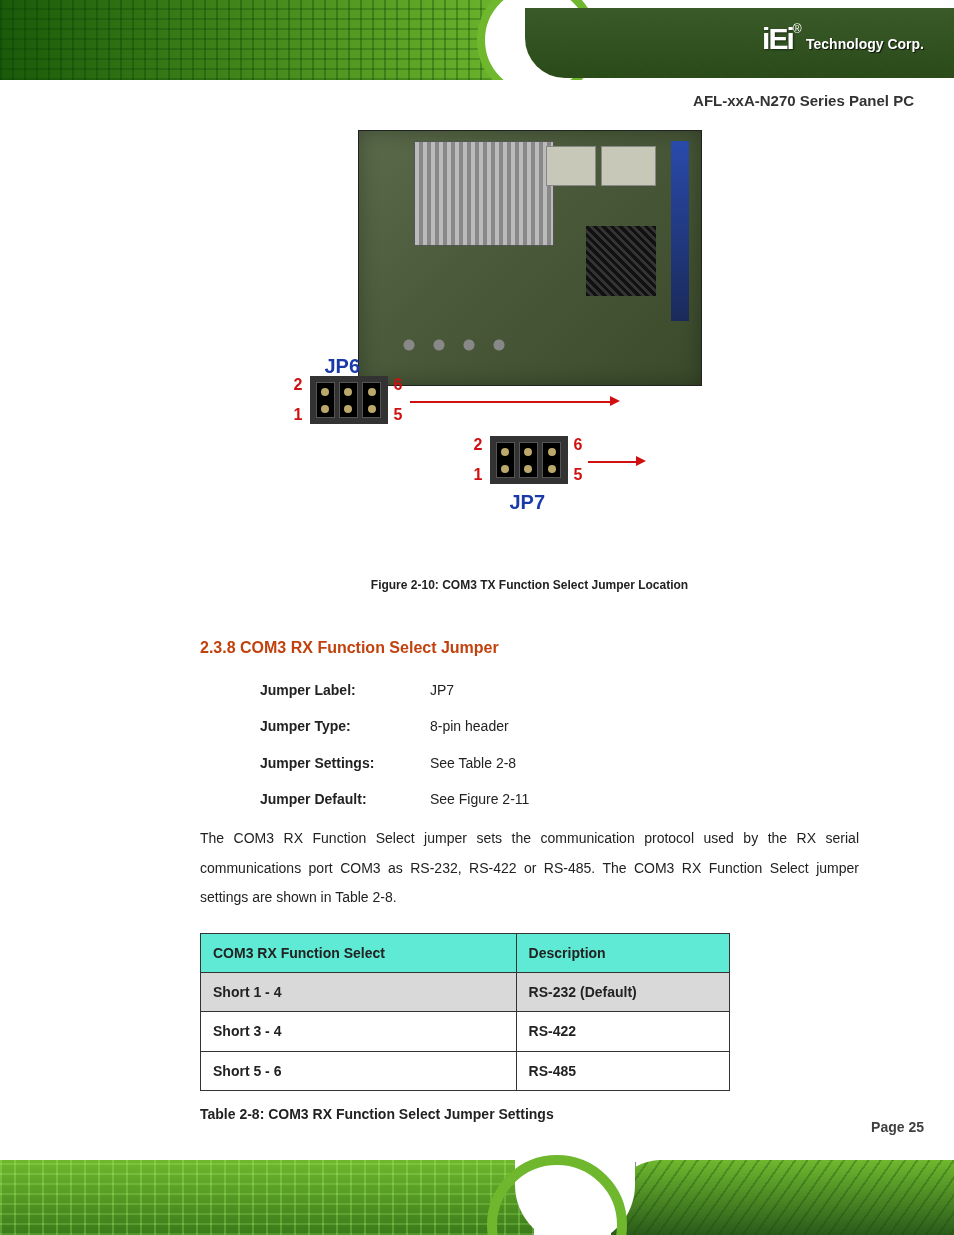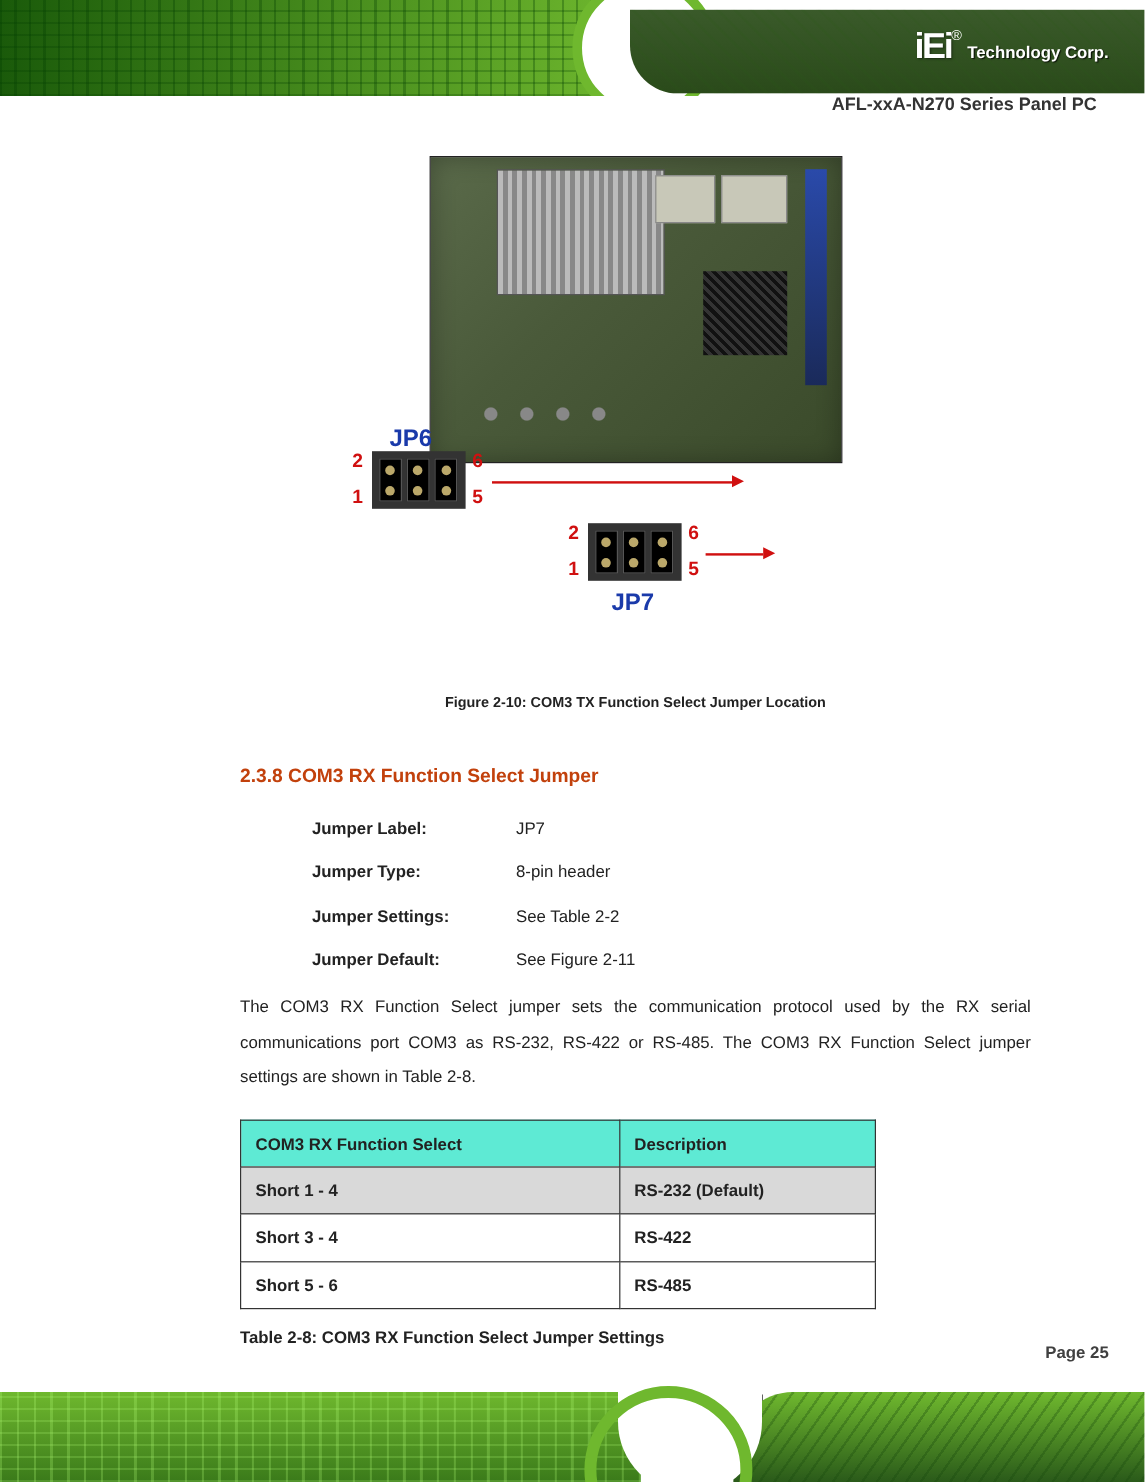--- a/index.html
+++ b/index.html
@@ -65,21 +65,21 @@
     text-shadow: 1px 1px 2px rgba(0,0,0,0.5);
   }
   .logo-tag {
     font-size: 14px;
     font-weight: bold;
     text-shadow: 1px 1px 1px rgba(0,0,0,0.8);
   }
   .doc-title-bar {
     position: absolute;
     right: 40px;
-    top: 79px;
+    top: 92px;
     font-size: 15px;
     font-weight: bold;
     color: #333;
   }
   
   .content {
     padding: 50px 95px 0 200px;
     font-size: 15px;
     color: #222;
     line-height: 1.6;
@@ -383,21 +383,21 @@
     <div class="spec-row">
       <div class="spec-label">Jumper Label:</div>
       <div class="spec-value">JP7</div>
     </div>
     <div class="spec-row">
       <div class="spec-label">Jumper Type:</div>
       <div class="spec-value">8-pin header</div>
     </div>
     <div class="spec-row">
       <div class="spec-label">Jumper Settings:</div>
-      <div class="spec-value">See Table 2-2</div>
+      <div class="spec-value">See Table 2-8</div>
     </div>
     <div class="spec-row">
       <div class="spec-label">Jumper Default:</div>
       <div class="spec-value">See Figure 2-11</div>
     </div>
   </div>
 
   <p class="body-para">The COM3 RX Function Select jumper sets the communication protocol used by the RX serial communications port COM3 as RS-232, RS-422 or RS-485. The COM3 RX Function Select jumper settings are shown in Table 2-8.</p>
 
   <table class="jumper-table">

